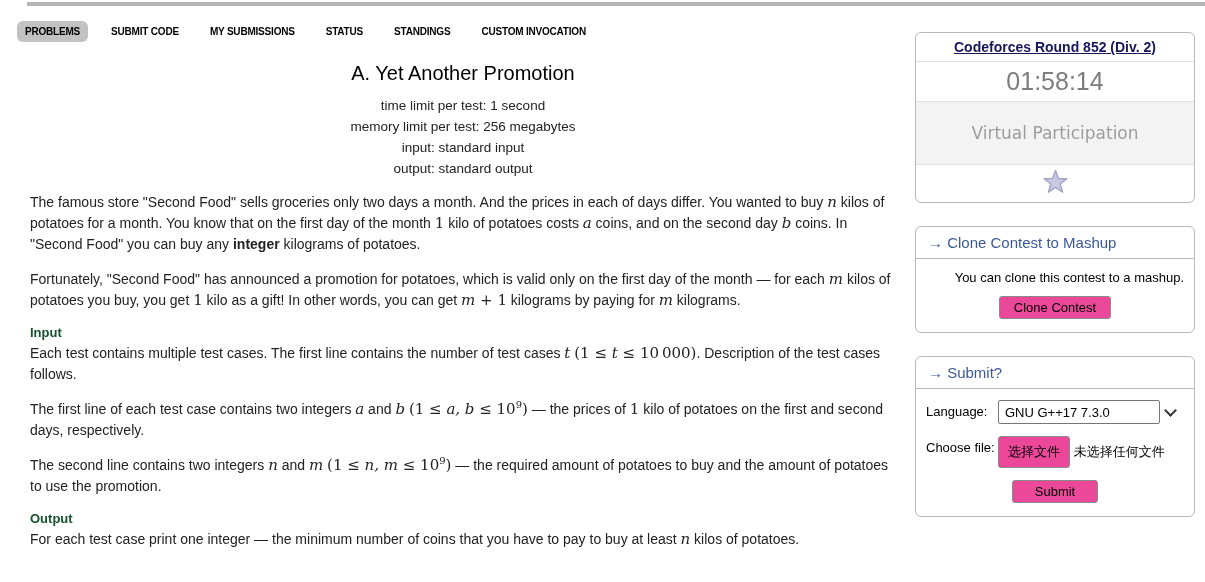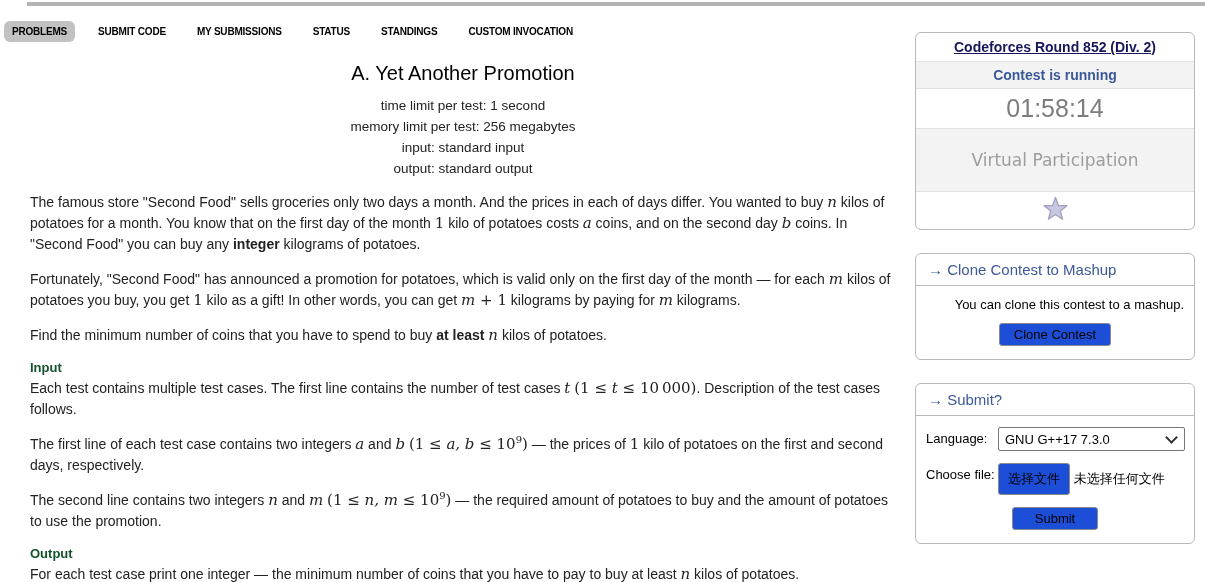--- a/index.html
+++ b/index.html
@@ -4,21 +4,21 @@
 <style>
   html,body{margin:0;padding:0;background:#fff;}
   body{
     width:1205px;height:582px;position:relative;overflow:hidden;
     font-family:"Liberation Sans",sans-serif;color:#222;
   }
   
   .top-scroll{position:absolute;top:2px;left:27px;width:1178px;height:4px;background:#b4b4b4;}
 
   
-  .nav{position:absolute;top:21px;left:4px;display:flex;align-items:flex-end;gap:15px;}
+  .nav{position:absolute;top:21px;left:17px;display:flex;align-items:flex-end;gap:15px;}
   .tab{font-size:10px;font-weight:bold;letter-spacing:-0.2px;color:#000;padding:5px 8px;border-radius:6px;cursor:pointer;white-space:nowrap;}
   .tab.active{background:#c2c2c2;}
 
   
   .main{position:absolute;top:62px;left:30px;width:866px;}
   .title{text-align:center;font-size:20px;font-weight:400;color:#000;margin:0 0 10px 0;}
   .meta{text-align:center;font-size:13.5px;line-height:21px;color:#222;margin-bottom:13px;}
   .para{font-size:14px;line-height:21px;margin:0 0 14px 0;}
   .sec-h{font-size:13px;font-weight:bold;color:#14532d;margin:2px 0 3px 0;}
   .seg-b{font-weight:bold;}
@@ -36,28 +36,28 @@
   .contest-status{font-size:14px;font-weight:bold;color:#3b5998;}
   .contest-timer{font-family:Liberation Sans, sans-serif;font-size:25px;color:#7d7d7d;padding:5px 0;}
   .contest-mode{font-family:"DejaVu Sans",sans-serif;font-size:17px;color:#9d9d9d;padding:21px 0;}
   .star-row{padding:4px 0 6px 0;}
   .star-row svg{cursor:pointer;display:inline-block;vertical-align:middle;}
   .box-h{font-size:15px;font-weight:normal;color:#3b5998;padding:7px 12px;border-bottom:1px solid #b9b9b9;}
   .box-body{padding:11px 10px 13px 10px;font-size:13px;color:#000;}
   .clone-text{text-align:right;margin-bottom:11px;}
   .btn{
     display:inline-block;font-family:"Liberation Sans",sans-serif;font-size:13px;color:#000;
-    background:#1d4ed8;border:1px solid #8a8a8a;border-radius:3px;padding:3px 14px;cursor:pointer;
+    background:#ec4899;border:1px solid #8a8a8a;border-radius:3px;padding:3px 14px;cursor:pointer;
   }
   .btn-center{display:block;margin:0 auto;}
   .form-row{display:flex;margin-bottom:12px;align-items:flex-start;}
   .form-label{width:72px;flex:0 0 72px;font-size:13px;color:#000;padding-top:3px;line-height:17px;}
   .sel-wrap{position:relative;width:187px;}
   select.lang{
-    -webkit-appearance:none;appearance:none;width:187px;height:24px;
+    -webkit-appearance:none;appearance:none;width:162px;height:24px;
     font-family:"Liberation Sans",sans-serif;font-size:13px;color:#000;
     background:#fff;border:1px solid #767676;border-radius:2px;padding:2px 22px 2px 6px;cursor:pointer;
   }
   .chev{position:absolute;right:9px;top:6px;width:7px;height:7px;border-right:2px solid #333;border-bottom:2px solid #333;transform:rotate(45deg);pointer-events:none;}
   .file-btn{padding:6px 9px;}
   .file-status{font-size:13px;margin-left:0;padding-top:4px;display:inline-block;}
   .submit-btn{margin-top:3px;padding:3px 22px;}
 </style>
 </head>
 <body>
@@ -77,37 +77,35 @@
   <div class="title">A. Yet Another Promotion</div>
   <div class="meta">
       <div>time limit per test: 1 second</div>
       <div>memory limit per test: 256 megabytes</div>
       <div>input: standard input</div>
       <div>output: standard output</div>
     </div>
   <div>
       <div class="para"><span>The famous store "Second Food" sells groceries only two days a month. And the prices in each of days differ. You wanted to buy </span><span class="seg-mv">n</span><span> kilos of potatoes for a month. You know that on the first day of the month </span><span class="seg-mn">1</span><span> kilo of potatoes costs </span><span class="seg-mv">a</span><span> coins, and on the second day </span><span class="seg-mv">b</span><span> coins. In "Second Food" you can buy any </span><span class="seg-b">integer</span><span> kilograms of potatoes.</span></div>
       <div class="para"><span>Fortunately, "Second Food" has announced a promotion for potatoes, which is valid only on the first day of the month — for each </span><span class="seg-mv">m</span><span> kilos of potatoes you buy, you get </span><span class="seg-mn">1</span><span> kilo as a gift! In other words, you can get </span><span class="seg-mv">m</span><span class="seg-mn"> + 1</span><span> kilograms by paying for </span><span class="seg-mv">m</span><span> kilograms.</span></div>
-      <div class="para"><span>Find the minimum number of coins that you have to spend to buy </span><span class="seg-b">at least</span><span> </span><span class="seg-mv">n</span><span> kilos of potatoes.</span></div>
       <div class="sec-h">Input</div>
       <div class="para"><span>Each test contains multiple test cases. The first line contains the number of test cases </span><span class="seg-mv">t</span><span> </span><span class="seg-mn">(1 ≤ </span><span class="seg-mv">t</span><span class="seg-mn"> ≤ 10 000)</span><span>. Description of the test cases follows.</span></div>
       <div class="para"><span>The first line of each test case contains two integers </span><span class="seg-mv">a</span><span> and </span><span class="seg-mv">b</span><span> </span><span class="seg-mn">(1 ≤ </span><span class="seg-mv">a, b</span><span class="seg-mn"> ≤ 10</span><sup class="seg-sup">9</sup><span class="seg-mn">)</span><span> — the prices of </span><span class="seg-mn">1</span><span> kilo of potatoes on the first and second days, respectively.</span></div>
       <div class="para"><span>The second line contains two integers </span><span class="seg-mv">n</span><span> and </span><span class="seg-mv">m</span><span> </span><span class="seg-mn">(1 ≤ </span><span class="seg-mv">n, m</span><span class="seg-mn"> ≤ 10</span><sup class="seg-sup">9</sup><span class="seg-mn">)</span><span> — the required amount of potatoes to buy and the amount of potatoes to use the promotion.</span></div>
       <div class="sec-h">Output</div>
       <div class="para"><span>For each test case print one integer — the minimum number of coins that you have to pay to buy at least </span><span class="seg-mv">n</span><span> kilos of potatoes.</span></div>
     </div>
 </div>
 
 <div class="sidebar">
 
   <div class="box">
     <div class="crow">
       <span class="contest-link">Codeforces Round 852 (Div. 2)</span>
     </div>
-    <div class="crow alt contest-status">Contest is running</div>
     <div class="crow contest-timer">01:58:14</div>
     <div class="crow alt contest-mode">Virtual Participation</div>
     <div class="crow star-row">
       <svg width="27" height="27" viewBox="0 0 27 27">
         <polygon points="13.5,1.5 16.44,9.45 24.91,9.79 18.26,15.05 20.55,23.21 13.5,18.5 6.45,23.21 8.74,15.05 2.09,9.79 10.56,9.45" fill="#c8c8e4" stroke="#a3a3c2" stroke-width="1.4" stroke-linejoin="round"></polygon>
       </svg>
     </div>
   </div>
 
   <div class="box">

